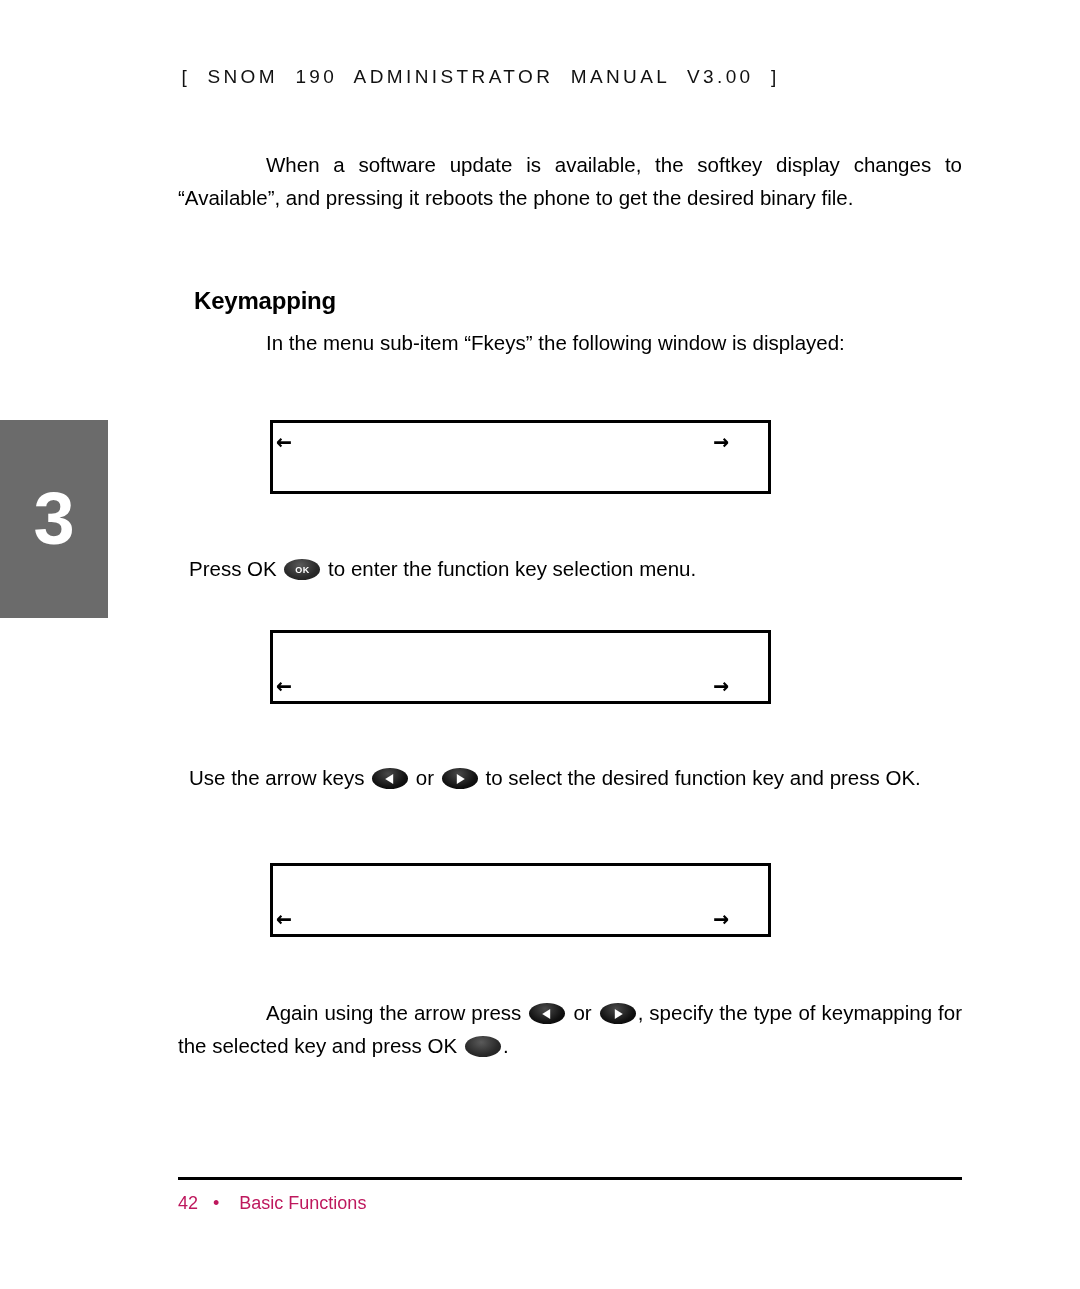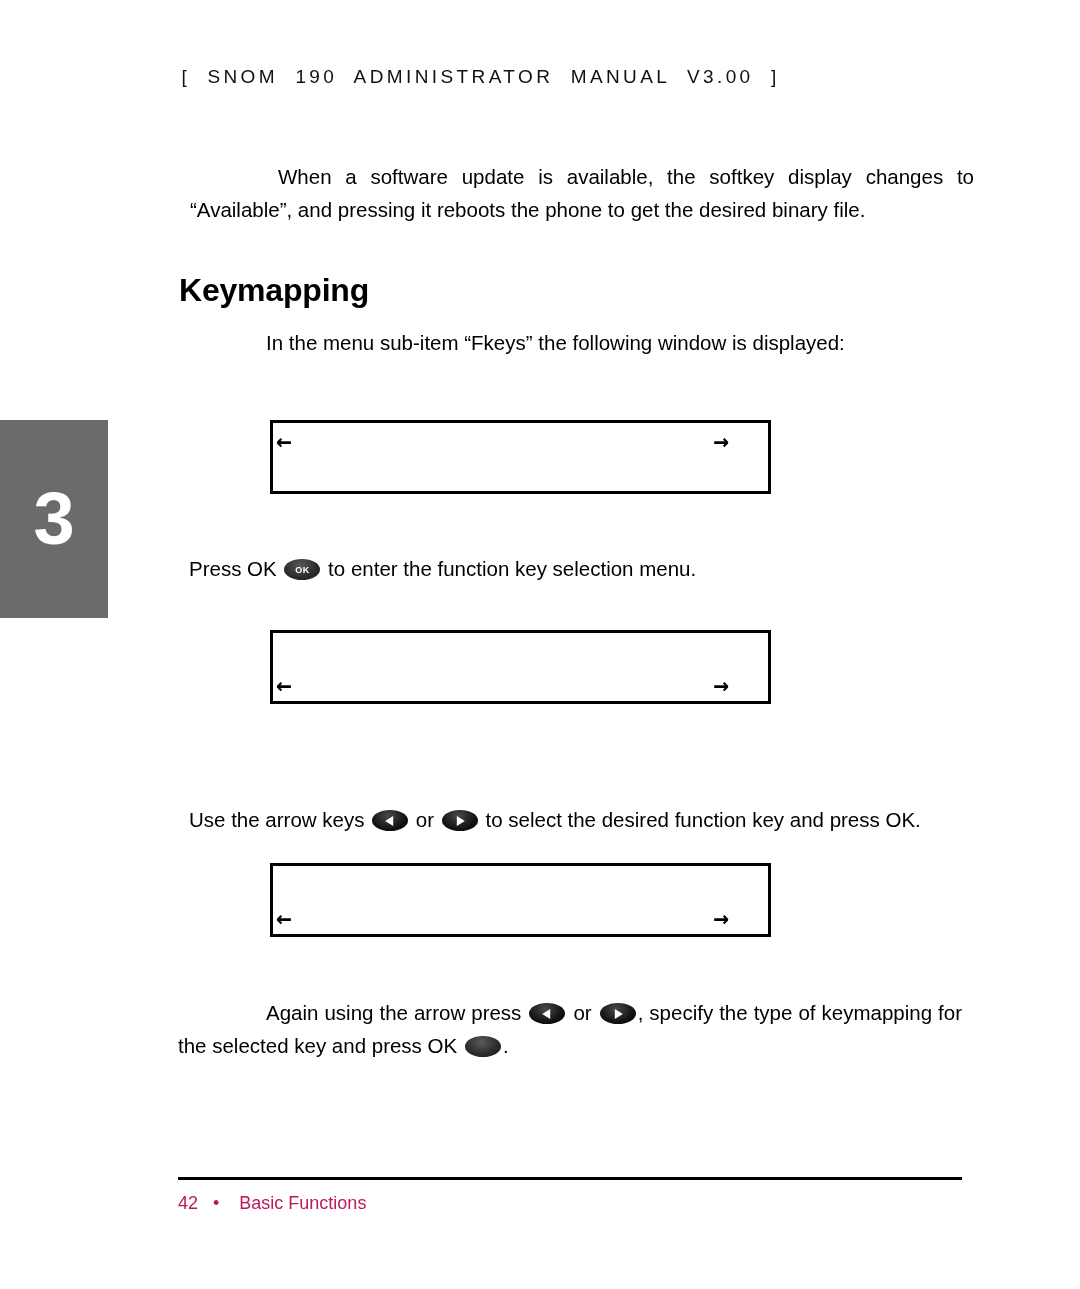--- a/index.html
+++ b/index.html
@@ -70,34 +70,34 @@
   }
   p.body-text.no-indent {
     text-indent: 0;
   }
   p.body-text.nojust {
     text-align: left;
     margin-left: 11px;
   }
 
   h2.section-title {
-    margin: 1px;
-    font-size: 32px;
+    margin: 16px;
+    font-size: 24px;
     font-weight: bold;
     line-height: 1.1;
     letter-spacing: -0.2px;
   }
 
   
   .blk { position: absolute; left: 0; width: 784px; }
-  #para-update   { top: 160px; margin-left: 12px; }
+  #para-update   { top: 148px; }
   #heading-km    { top: 272px; }
   #para-fkeys    { top: 326px; }
   #para-press-ok { top: 552px; }
-  #para-arrows   { top: 803px; }
+  #para-arrows   { top: 761px; }
   #para-again    { top: 996px; }
 
   
   .lcd {
     position: absolute;
     left: 92px;               
     width: 501px;             
     height: 74px;
     border: 3px solid #000000;
     background: #ffffff;

